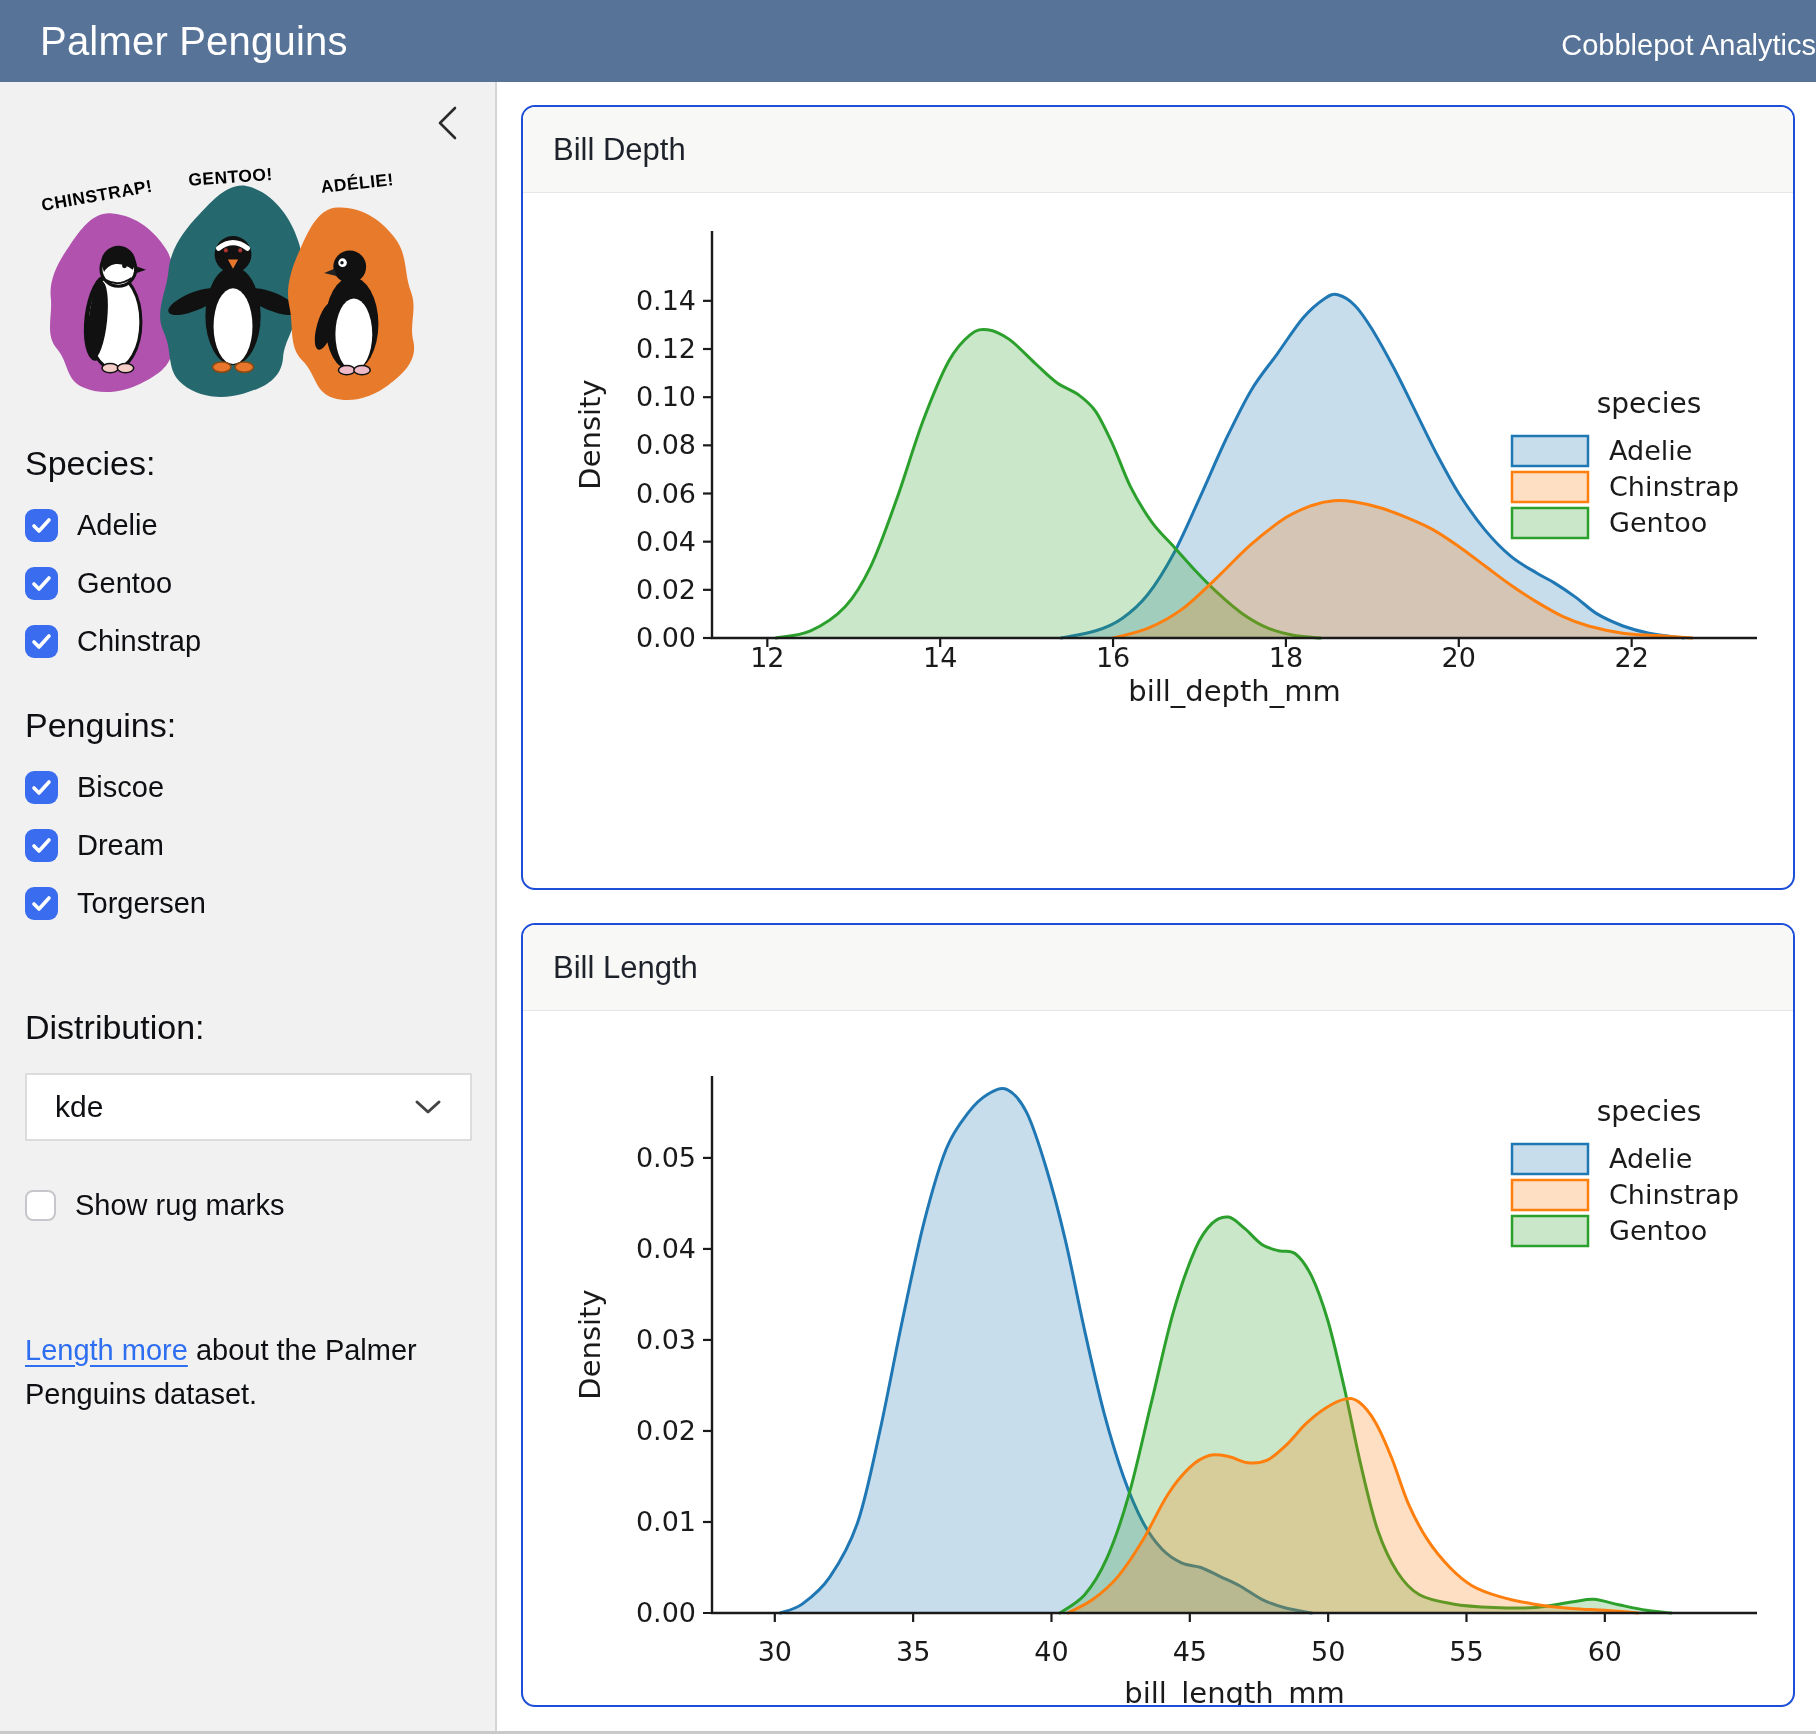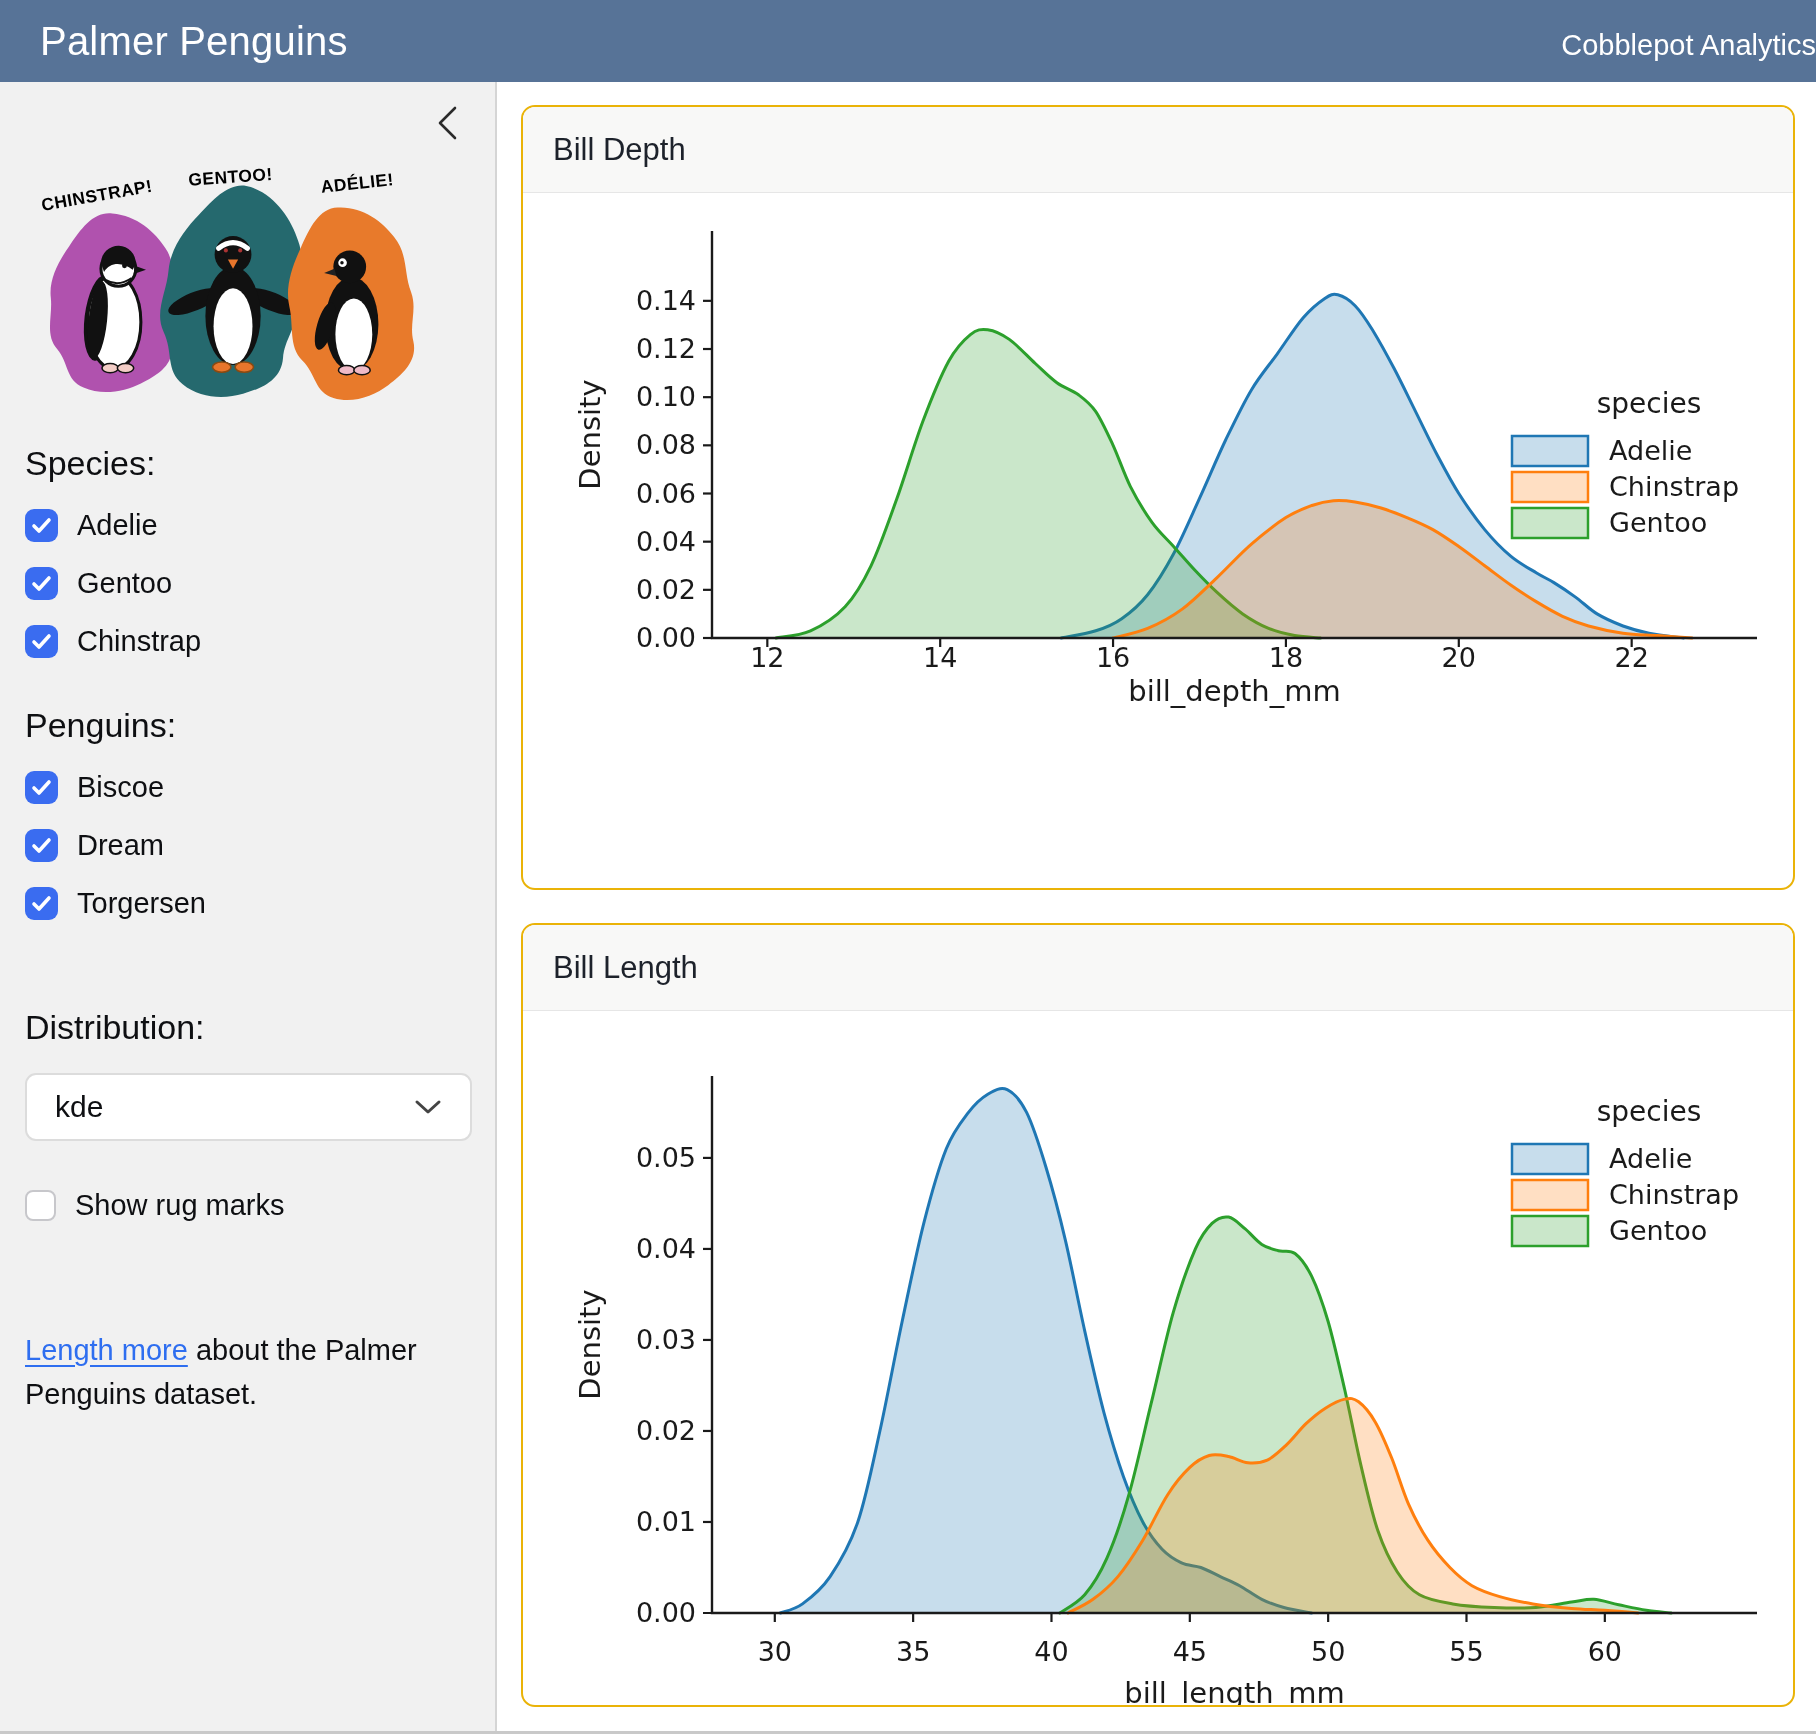--- a/index.html
+++ b/index.html
@@ -27,33 +27,33 @@
   .group-label{font-size:34px;margin:38px 0 26px 0;}
   .group-label.islands{margin-top:48px;}
   .check-row{display:flex;align-items:center;gap:19px;margin-bottom:25px;height:33px;}
   .cb{width:33px;height:33px;border-radius:9px;box-sizing:border-box;display:flex;
       align-items:center;justify-content:center;background:#fff;border:2px solid #c7c7cb;}
   .cb.checked{background:#3a6cf0;border:none;}
   .cb-label{font-size:29px;}
   .dist-label{margin-top:88px;}
   .select-box{
     margin-top:2px;height:68px;width:447px;background:#fff;border:2px solid #dcdcdc;
-    border-radius:11px;display:flex;align-items:center;box-sizing:border-box;
+    border-radius:1px;display:flex;align-items:center;box-sizing:border-box;
     padding:12px 28px;justify-content:space-between;cursor:pointer;
   }
   .select-box .value{font-size:30px;}
   .rug-row{margin-top:48px;margin-bottom:4px;}
   .rug-row .cb{width:31px;height:31px;border-radius:8px;}
   .rug-row .cb-label{font-size:29px;}
   .learn{margin-top:106px;font-size:29px;line-height:44px;max-width:430px;}
   .learn a{color:#2e6ef0;text-decoration:underline;text-underline-offset:5px;}
   
   .main{flex:1;padding:23px 21px 0 24px;box-sizing:border-box;background:#fff;}
   .card{
-    width:1274px;border:2px solid #eab308;border-radius:14px;background:#fff;
+    width:1274px;border:2px solid #1d4ed8;border-radius:14px;background:#fff;
     box-sizing:border-box;overflow:hidden;
   }
   .card-1{height:785px;margin-bottom:33px;}
   .card-2{height:784px;}
   .card-header{
     height:85px;background:#f8f8f7;border-bottom:1px solid #e6e6e6;
     display:flex;align-items:center;padding-left:30px;font-size:31px;color:#1d222b;
   }
   .card-body{height:697px;position:relative;}
   .chart{display:block;}

